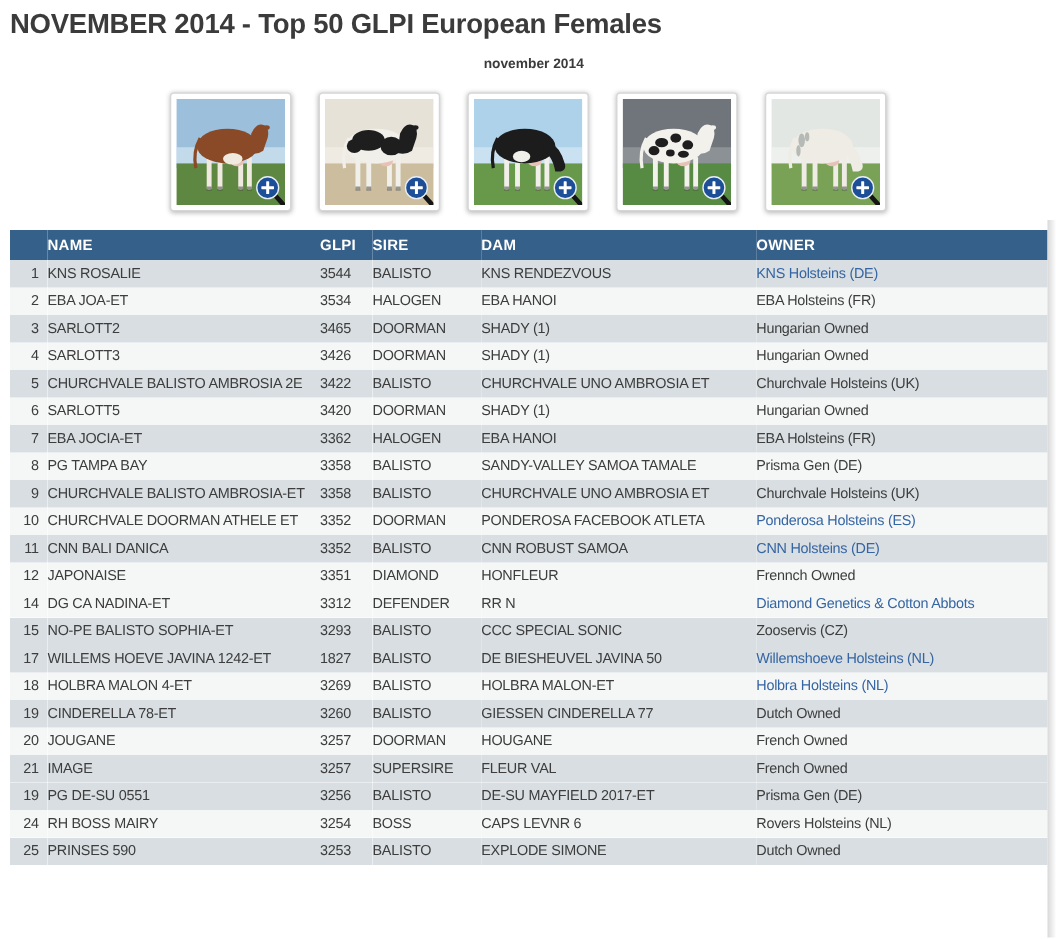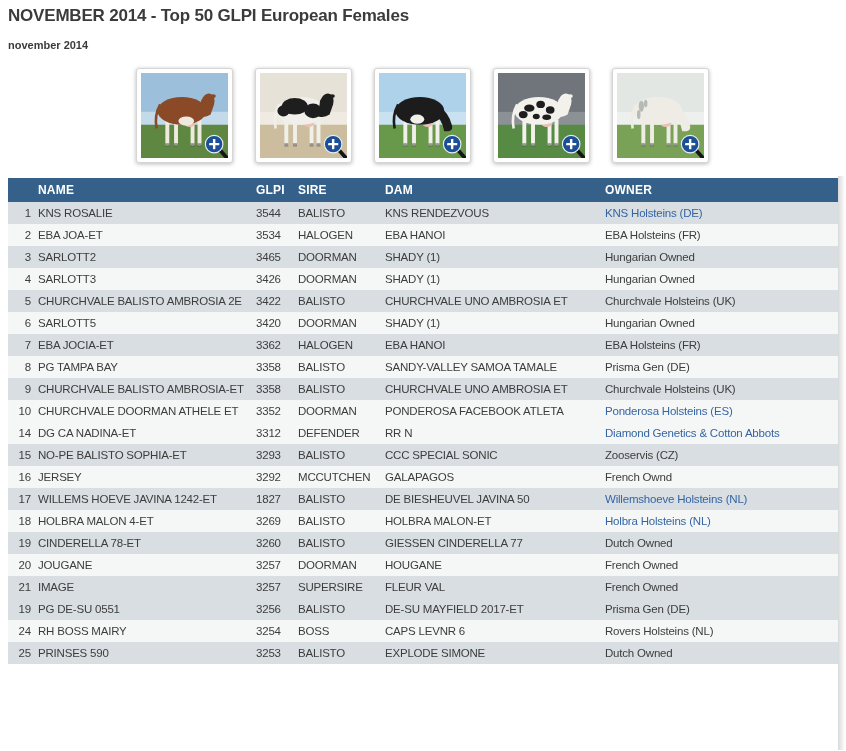--- a/index.html
+++ b/index.html
@@ -4,22 +4,22 @@
 <style>
   :root{
     --header-bg:#35608a; --row-odd:#d8dee1; --row-even:#f5f7f7;
     --link:#3565a3; --text:#3d3d3d;
   }
   html,body{margin:0;padding:0;background:#fff;}
   body{
     width:846px;height:751px;overflow:hidden;position:relative;
     font-family:"Liberation Sans","DejaVu Sans",sans-serif;color:var(--text);
   }
-  h1{font-size:17px;font-weight:bold;margin:6px 0 0 8px;color:#3b3b3b;letter-spacing:-0.2px;}
-  .subtitle{font-size:11px;font-weight:bold;margin:13px 0 0 8px;color:#3b3b3b;}
+  h1{font-size:22px;font-weight:bold;margin:6px 0 0 8px;color:#3b3b3b;letter-spacing:-0.2px;}
+  .subtitle{font-size:11px;font-weight:bold;margin:13px 0 0 8px;color:#3b3b3b;text-align:center;}
   .thumbs{display:flex;gap:22px;margin:17px 0 0 136px;}
   .thumb{
     width:87px;height:85px;margin:0;padding:4px;background:#fff;
     border:1px solid #d6d6d6;border-radius:3px;
     box-shadow:0 1px 4px rgba(0,0,0,.28);position:relative;cursor:pointer;
   }
   .photo{width:100%;height:100%;position:relative;overflow:hidden;}
   .photo svg.cow{width:100%;height:100%;display:block;}
   .zoom-badge{position:absolute;right:0;bottom:0;width:24px;height:24px;display:block;}
   .zoom-badge svg{width:100%;height:100%;display:block;}
@@ -309,44 +309,52 @@
         <td><span>Churchvale Holsteins (UK)</span></td>
       </tr>
       <tr class="even">
         <td class="rank">10</td>
         <td>CHURCHVALE DOORMAN ATHELE ET</td>
         <td>3352</td>
         <td>DOORMAN</td>
         <td>PONDEROSA FACEBOOK ATLETA</td>
         <td><a class="owner-link">Ponderosa Holsteins (ES)</a></td>
       </tr>
+      <tr class="odd">
+        <td class="rank">11</td>
+        <td>CNN BALI DANICA</td>
+        <td>3352</td>
+        <td>BALISTO</td>
+        <td>CNN ROBUST SAMOA</td>
+        <td><a class="owner-link">CNN Holsteins (DE)</a></td>
+      </tr>
+      <tr class="even">
+        <td class="rank">12</td>
+        <td>JAPONAISE</td>
+        <td>3351</td>
+        <td>DIAMOND</td>
+        <td>HONFLEUR</td>
+        <td><span>Frennch Owned</span></td>
+      </tr>
       <tr class="even">
         <td class="rank">14</td>
         <td>DG CA NADINA-ET</td>
         <td>3312</td>
         <td>DEFENDER</td>
         <td>RR N</td>
         <td><a class="owner-link">Diamond Genetics &amp; Cotton Abbots</a></td>
       </tr>
       <tr class="odd">
         <td class="rank">15</td>
         <td>NO-PE BALISTO SOPHIA-ET</td>
         <td>3293</td>
         <td>BALISTO</td>
         <td>CCC SPECIAL SONIC</td>
         <td><span>Zooservis (CZ)</span></td>
       </tr>
-      <tr class="even">
-        <td class="rank">16</td>
-        <td>JERSEY</td>
-        <td>3292</td>
-        <td>MCCUTCHEN</td>
-        <td>GALAPAGOS</td>
-        <td><span>French Ownd</span></td>
-      </tr>
       <tr class="odd">
         <td class="rank">17</td>
         <td>WILLEMS HOEVE JAVINA 1242-ET</td>
         <td>1827</td>
         <td>BALISTO</td>
         <td>DE BIESHEUVEL JAVINA 50</td>
         <td><a class="owner-link">Willemshoeve Holsteins (NL)</a></td>
       </tr>
       <tr class="even">
         <td class="rank">18</td>

